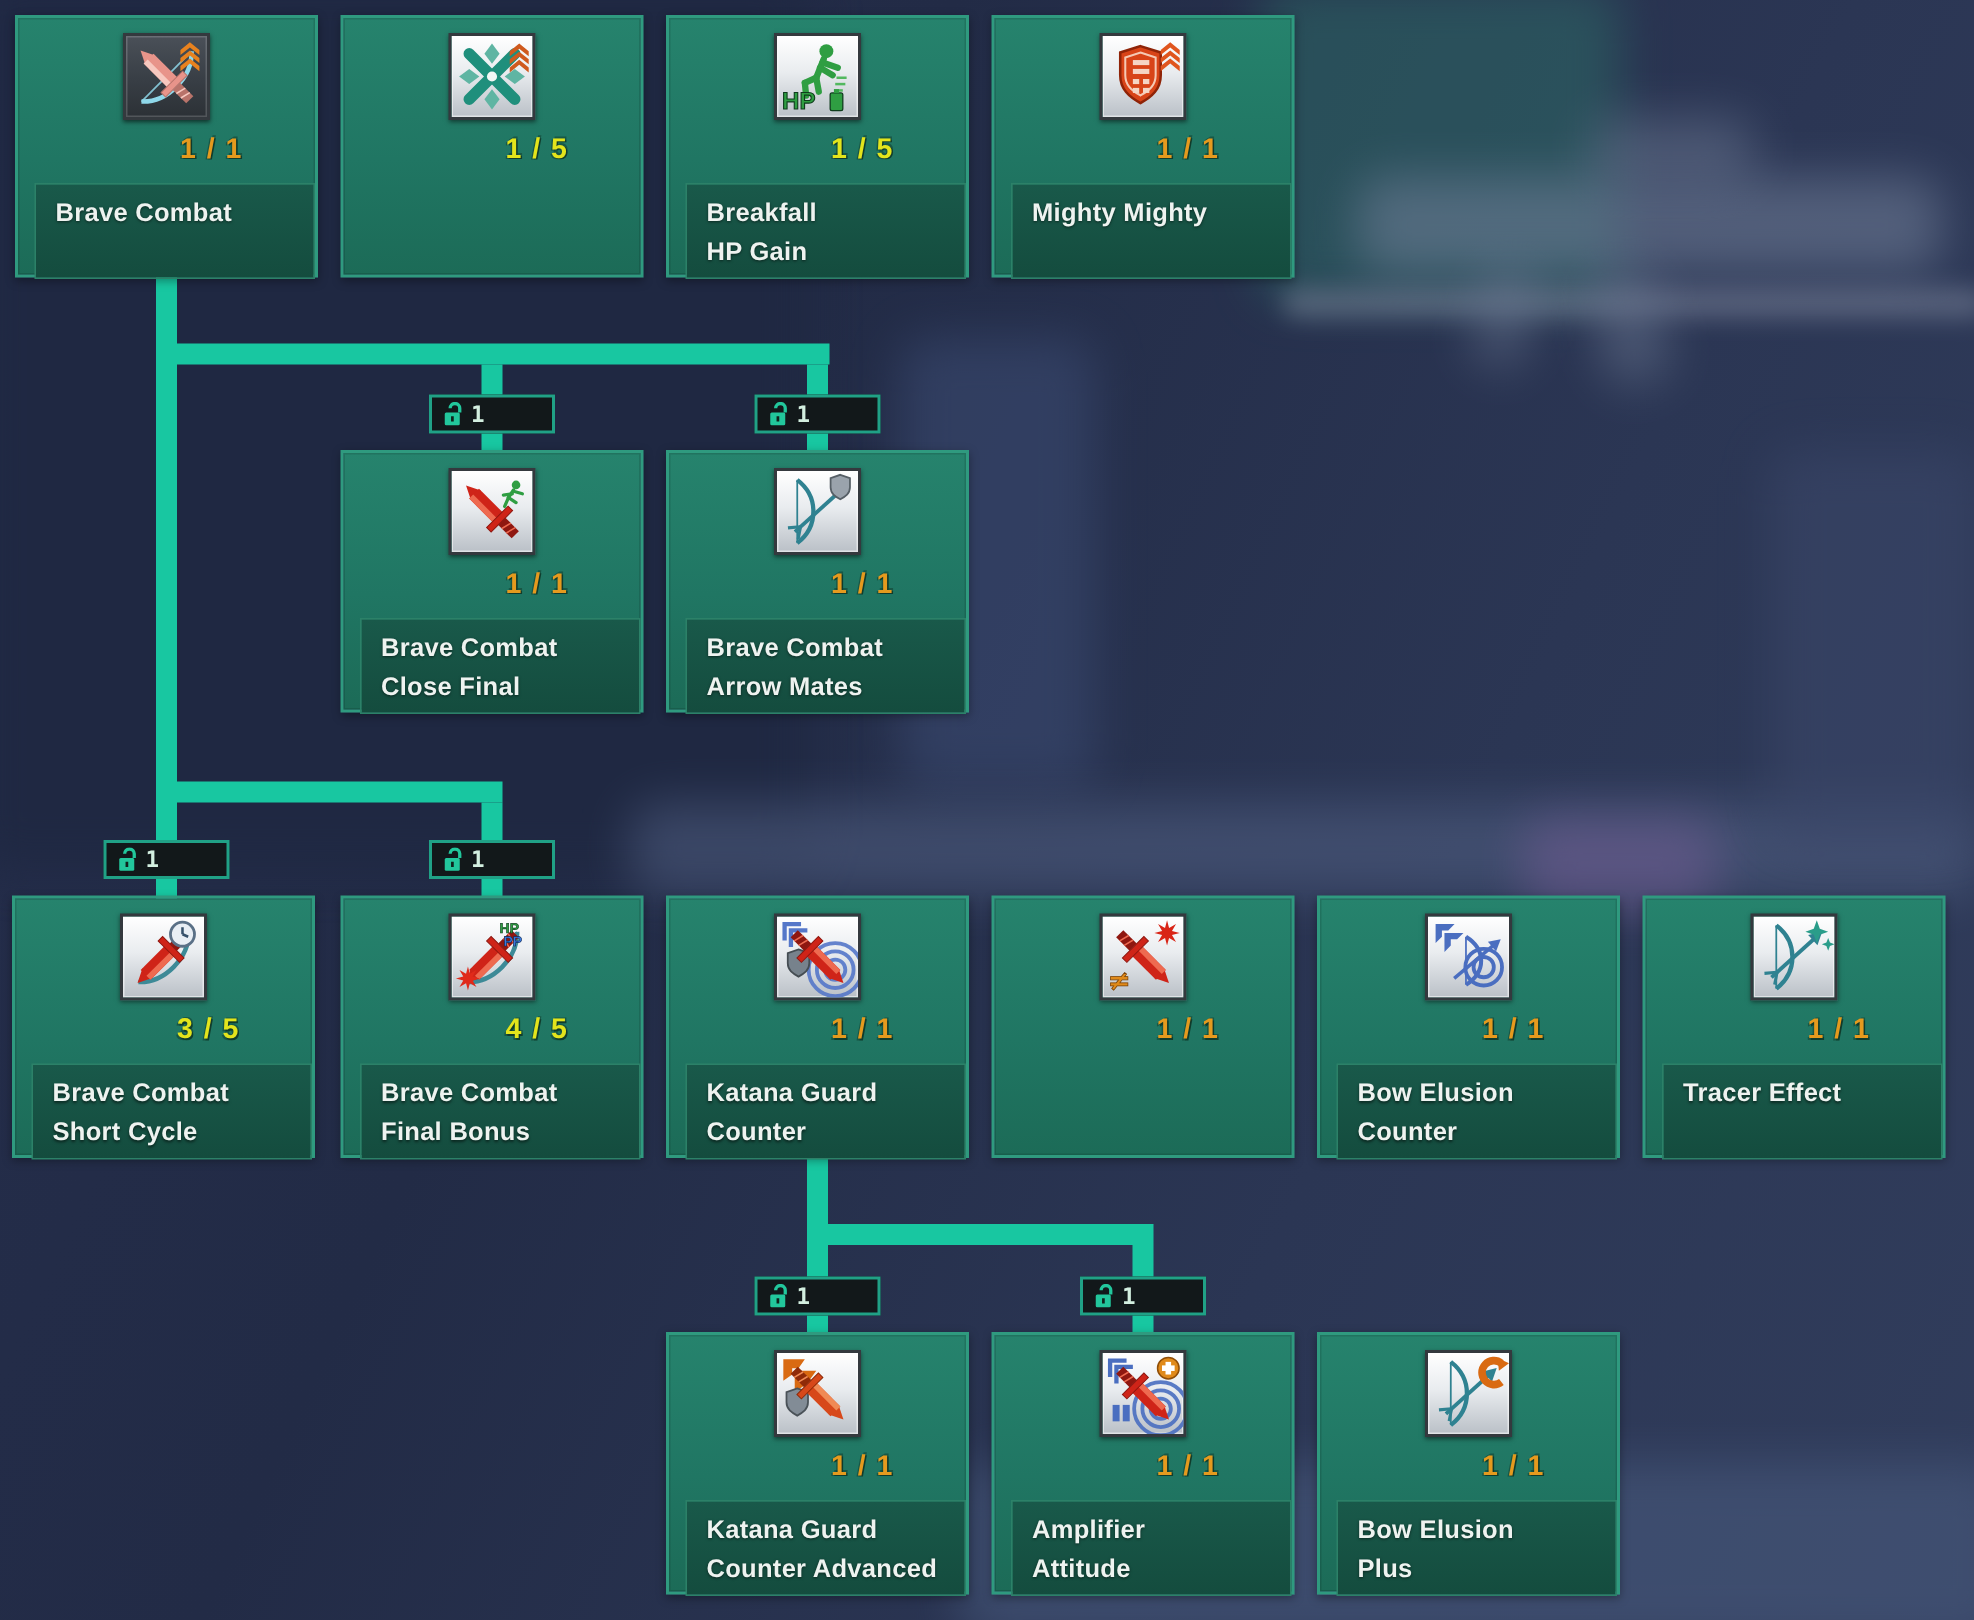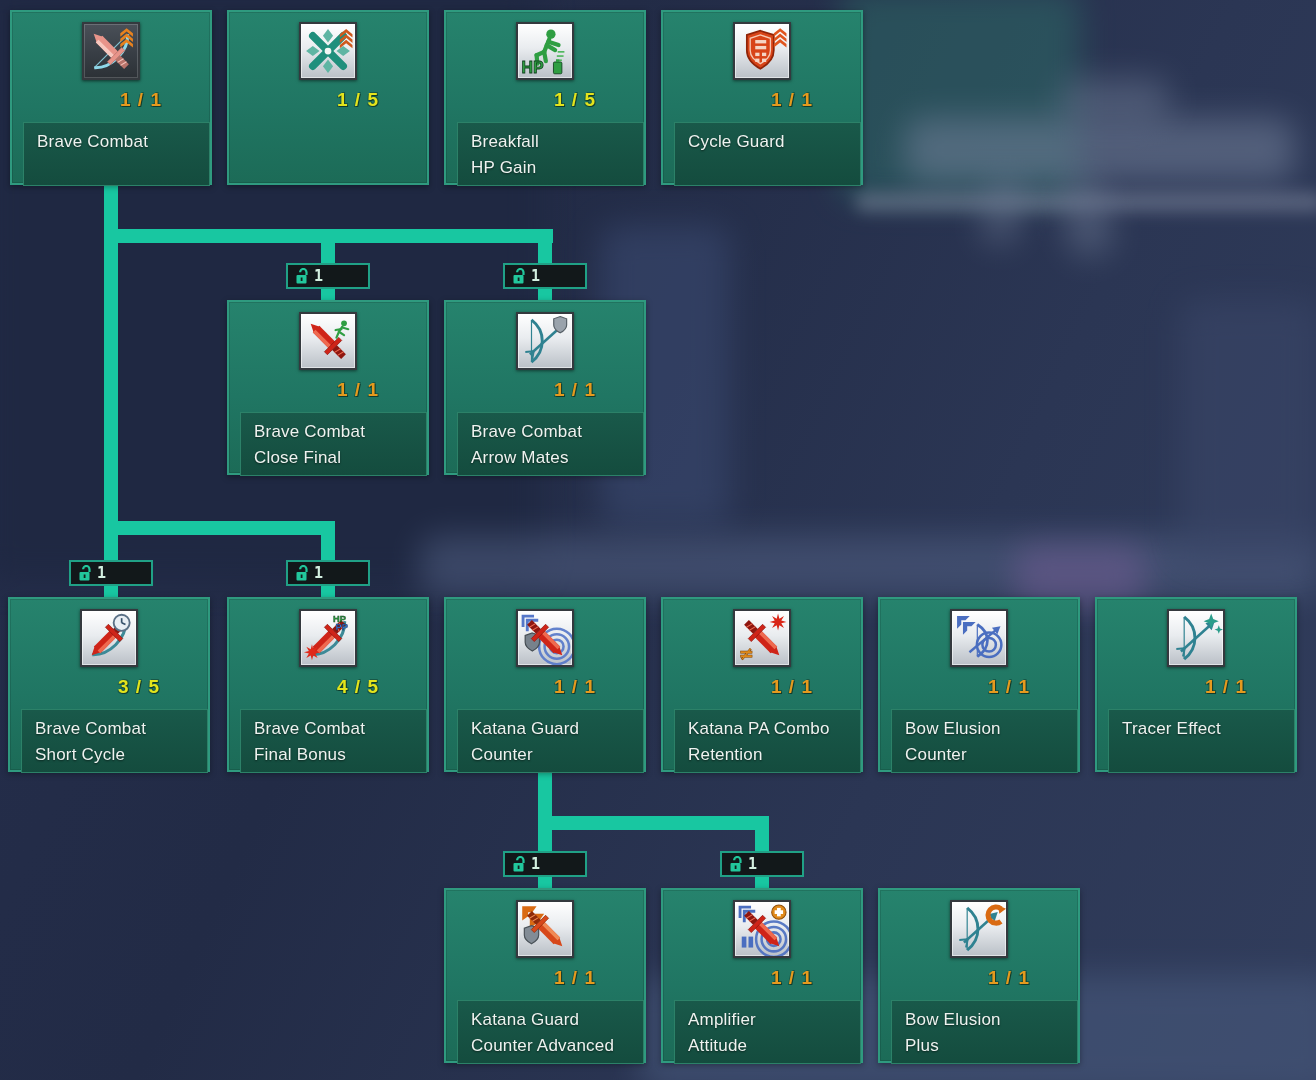--- a/index.html
+++ b/index.html
@@ -32,21 +32,21 @@
     margin-left:30px;
   }
   .level.maxed{color:#e59a1e;}
   .level.partial{color:#e3e41c;}
   .plate{
     position:absolute;left:11px;top:110px;width:172px;height:56px;
     background:linear-gradient(180deg,#19594a 0%,#144c3e 100%);
     border:1px solid #2c8168;padding:6px 0 0 13px;box-sizing:content-box;
     overflow:hidden;
   }
-  .plate .nm{display:block;font-size:17px;line-height:26px;font-weight:normal;color:#eef3f0;
+  .plate .nm{display:block;font-size:17px;line-height:26px;font-weight:bold;color:#eef3f0;
     letter-spacing:0.2px;text-shadow:0 1px 2px rgba(0,0,0,0.55);white-space:nowrap;}
   .badge{
     position:absolute;width:84px;height:26px;z-index:3;box-sizing:border-box;
     background:#12181a;border:2px solid #20a186;display:flex;align-items:center;
     padding-left:7px;gap:5px;
   }
   .badge .num{font-family:"DejaVu Sans Mono",monospace;font-size:15px;font-weight:bold;color:#d3efe0;line-height:1;}
 </style>
 </head>
 <body>
@@ -210,21 +210,21 @@
           <rect x="32" y="34" width="5" height="4" fill="#f5d5c5"></rect>
      <rect x="24" y="41" width="5" height="4" fill="#f5d5c5"></rect>
           <rect x="32" y="41" width="5" height="4" fill="#f5d5c5"></rect>
           <polygon points="46,11 53.5,5 61,11 61,15 53.5,9 46,15" fill="#e0551e"></polygon>
           <polygon points="46,17.4 53.5,11.4 61,17.4 61,21.4 53.5,15.4 46,21.4" fill="#e0551e"></polygon>
           <polygon points="46,23.8 53.5,17.8 61,23.8 61,27.8 53.5,21.8 46,27.8" fill="#e0551e"></polygon>
         </svg>
       </div>
     <div class="level maxed">1 / 1</div>
     <div class="plate">
-        <span class="nm">Cycle Guard</span>
+        <span class="nm">Mighty Mighty</span>
       </div>
   </div>
     <div class="card" style="left: 227px; top: 300px;">
     <div class="tile">
         <svg viewBox="0 0 64 64">
           <g transform="rotate(-45 32 32)">
     <polygon points="32,3 26.5,14 37.5,14" fill="#cf2418"></polygon>
     <rect x="26.5" y="12" width="11" height="27" fill="#cf2418"></rect>
     <rect x="26.5" y="12" width="4.5" height="27" fill="#ee6a50"></rect>
     <rect x="20" y="38" width="24" height="5" fill="#cf2418" stroke="#8f1710" stroke-width="0.8"></rect>
@@ -366,24 +366,20 @@
     <rect x="20" y="38" width="24" height="5" fill="#cf2418" stroke="#8f1710" stroke-width="0.8"></rect>
     <rect x="28" y="43" width="8" height="15" fill="#8f1710"></rect>
     <line x1="28" y1="47" x2="36" y2="49" stroke="#ee6a50" stroke-width="1.2"></line>
     <line x1="28" y1="52" x2="36" y2="54" stroke="#ee6a50" stroke-width="1.2"></line>
           </g>
           <polygon points="51.0,3.0 52.6,9.1 58.1,5.9 54.9,11.4 61.0,13.0 54.9,14.6 58.1,20.1 52.6,16.9 51.0,23.0 49.4,16.9 43.9,20.1 47.1,14.6 41.0,13.0 47.1,11.4 43.9,5.9 49.4,9.1" fill="#d92517"></polygon>
           <text x="4" y="58" font-family="DejaVu Sans, sans-serif" font-size="22" font-weight="bold" fill="#e08a1a" stroke="#7a4208" stroke-width="0.6">≠</text>
         </svg>
       </div>
     <div class="level maxed">1 / 1</div>
-    <div class="plate">
-        <span class="nm">Katana PA Combo</span>
-        <span class="nm">Retention</span>
-      </div>
   </div>
     <div class="card" style="left: 878px; top: 597px;">
     <div class="tile">
         <svg viewBox="0 0 64 64">
           <g fill="#4a6ec0">
             <polygon points="6,21 6,6 21,6 16,11 11,11 11,16"></polygon>
             <polygon points="13,28 13,13 28,13 23,18 18,18 18,23"></polygon>
           </g>
           <g fill="none" stroke="#4a6ec0" stroke-width="3">
             <circle cx="44" cy="40" r="8"></circle>

